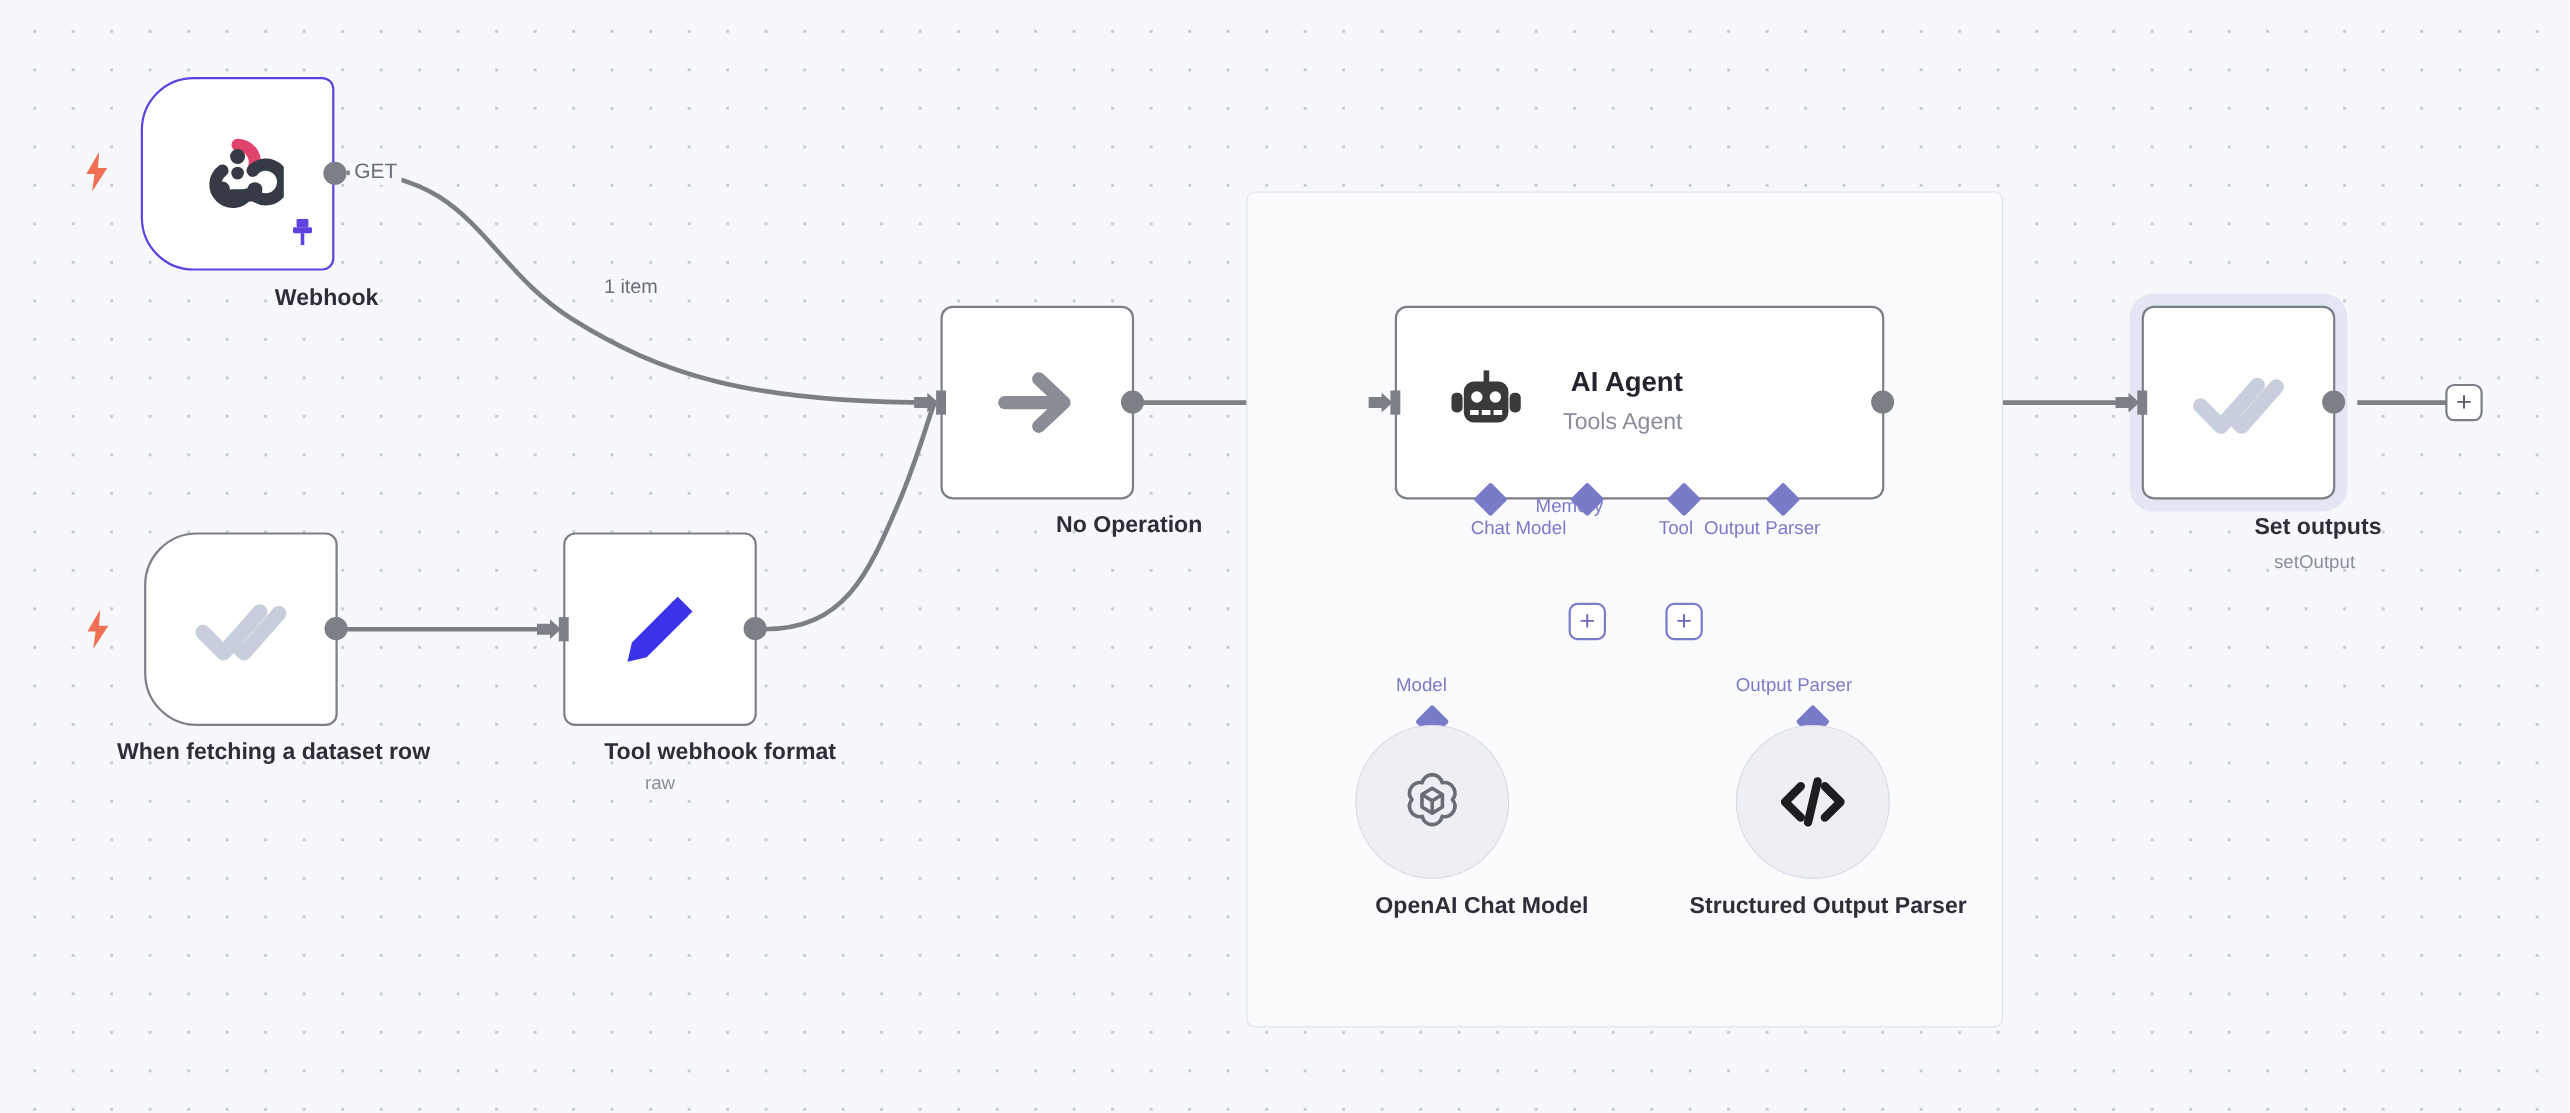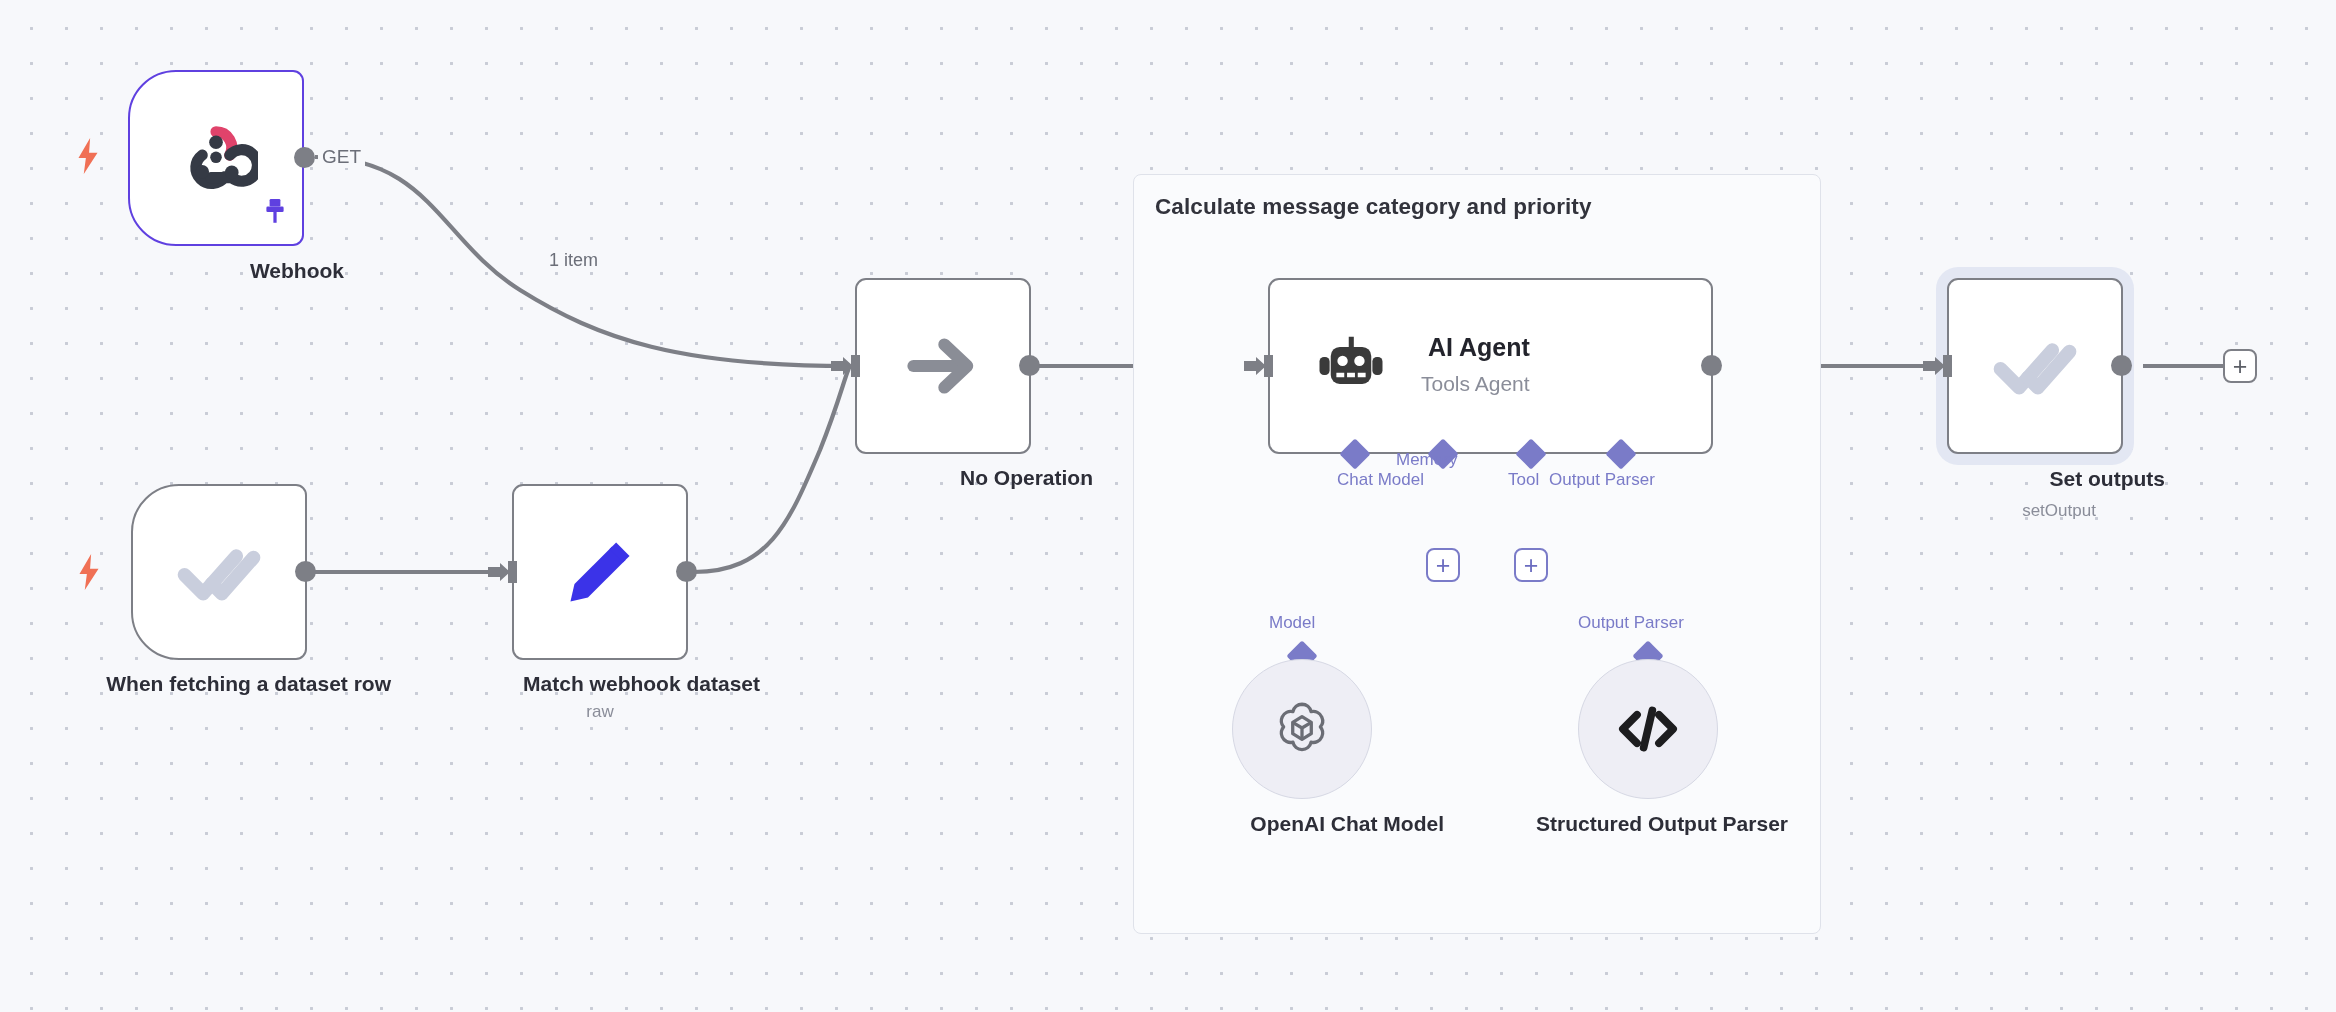--- a/index.html
+++ b/index.html
@@ -177,21 +177,20 @@
 
     <path d="M 1355 470 C 1330 540 1310 590 1302 650" fill="none" stroke="#7a7bc8" stroke-width="3.4" stroke-dasharray="16 12"></path>
 
     <path d="M 1621 470 C 1640 540 1648 590 1648 650" fill="none" stroke="#7a7bc8" stroke-width="3.4" stroke-dasharray="16 12"></path>
 
     <path d="M 1302 622 L 1302 652" fill="none" stroke="#7a7bc8" stroke-width="3.4"></path>
     <path d="M 1648 622 L 1648 652" fill="none" stroke="#7a7bc8" stroke-width="3.4"></path>
   </svg>
 
   <div class="group-box" style="left:1133px; top:174px; width:688px; height:760px;"></div>
-  <div class="group-title" style="left:1155px; top:194px;">Calculate message category and priority</div>
 
   <div class="node trigger webhook" style="left:128px; top:70px; width:176px; height:176px;">
     <svg width="84" height="84" viewBox="0 0 64 64">
       <g fill="none" stroke-linecap="round">
         <path d="M32 12 a12 12 0 0 1 10.5 17.8" stroke="#e0436b" stroke-width="8.5"></path>
         <path d="M21.5 29.8 a12 12 0 1 0 17 16.5" stroke="#353a45" stroke-width="8.5"></path>
         <path d="M28 47 h16 a12 12 0 1 0 -1.5 -17.2" stroke="#353a45" stroke-width="8.5"></path>
       </g>
       <circle cx="32" cy="20" r="5.2" fill="#353a45"></circle>
       <circle cx="21.5" cy="42.5" r="5.2" fill="#353a45"></circle>
@@ -230,21 +229,21 @@
       <path d="M10 54 L13 41 L41 13 L51 23 L23 51 Z" fill="#3b33e8"></path>
       <path d="M44 10 L54 20 L49 25 L39 15 Z" fill="#3b33e8"></path>
       <path d="M11 53 L18 50 L14 46 Z" fill="#3b33e8"></path>
     </svg>
   </div>
   <svg class="in-port" style="left:488px; top:558px;" viewBox="0 0 30 28">
     <path d="M0 9 H12 V5 L22 14 L12 23 V19 H0 Z" fill="#7d7f86"></path>
     <rect x="20" y="3" width="9" height="22" fill="#7d7f86"></rect>
   </svg>
   <div class="out-dot" style="left:676px; top:561px;"></div>
-  <div class="node-caption" style="left:440px; top:672px; width:320px;">Match webhook dataset</div>
+  <div class="node-caption" style="left:440px; top:672px; width:320px;">Tool webhook format</div>
   <div class="node-subcaption" style="left:440px; top:702px; width:320px;">raw</div>
 
   <div class="conn-label small" style="left:545px; top:250px;">1 item</div>
 
   <div class="node" style="left:855px; top:278px; width:176px; height:176px;">
     <svg width="86" height="86" viewBox="0 0 64 64">
       <path d="M10 32 H48" stroke="#8a8d96" stroke-width="9" stroke-linecap="round" fill="none"></path>
       <path d="M33 16 L50 32 L33 48" stroke="#8a8d96" stroke-width="9" stroke-linecap="round" stroke-linejoin="round" fill="none"></path>
     </svg>
   </div>
@@ -323,17 +322,17 @@
       <path d="M8 34 L21 47 L44 21" fill="none" stroke="#c9cedd" stroke-width="9.5" stroke-linecap="round" stroke-linejoin="round"></path>
       <path d="M27 40 L34 47 L56 22" fill="none" stroke="#c9cedd" stroke-width="9.5" stroke-linecap="round" stroke-linejoin="round"></path>
     </svg>
   </div>
   <svg class="in-port" style="left:1923px; top:352px;" viewBox="0 0 30 28">
     <path d="M0 9 H12 V5 L22 14 L12 23 V19 H0 Z" fill="#7d7f86"></path>
     <rect x="20" y="3" width="9" height="22" fill="#7d7f86"></rect>
   </svg>
   <div class="out-dot" style="left:2111px; top:355px;"></div>
   <div class="node-caption" style="left:1905px; top:467px; width:260px;">Set outputs</div>
-  <div class="node-subcaption" style="left:1929px; top:501px; width:260px;">setOutput</div>
+  <div class="node-subcaption" style="left:1881px; top:501px; width:260px;text-align:right;">setOutput</div>
 
   <div class="plus-btn" style="left:2223px; top:349px;">+</div>
 
 </div>
 
 </body></html>

